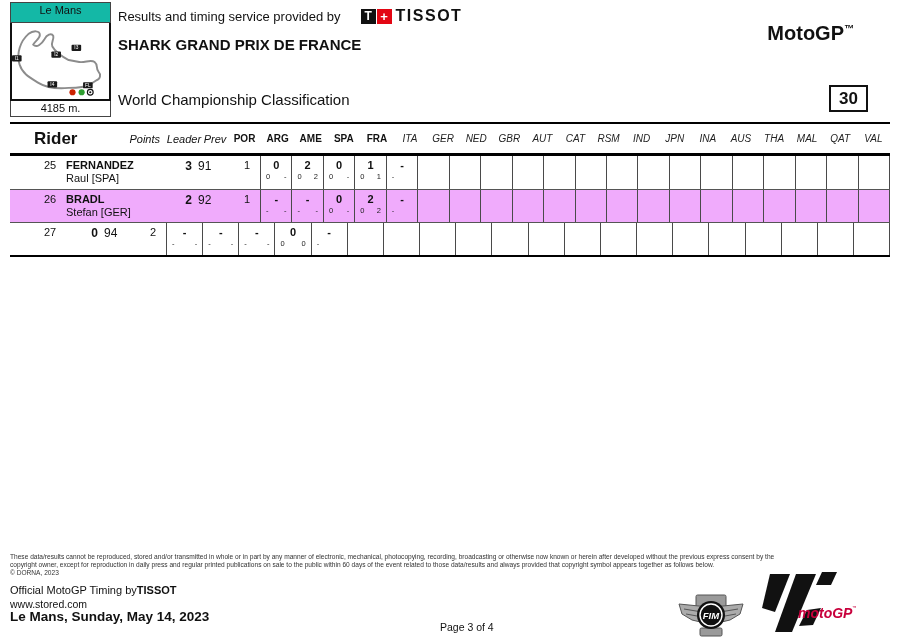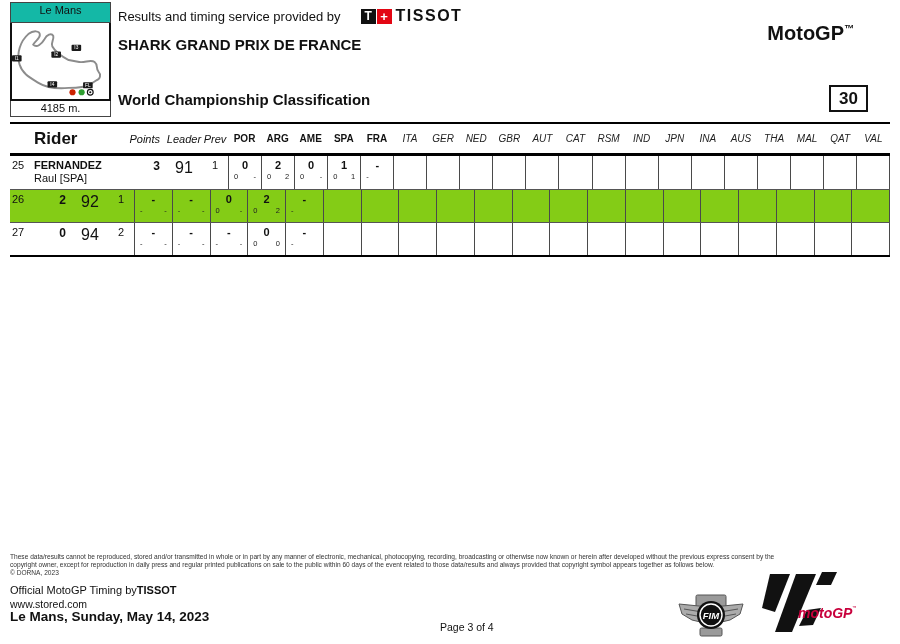--- a/index.html
+++ b/index.html
@@ -16,46 +16,46 @@
 
   
   .provided-by { position:absolute; left:118px; top:7px; display:flex; align-items:center; gap:20px; font-size:13px; }
   .tissot-logo { display:inline-flex; align-items:center; gap:1px; }
   .t-black { width:15px; height:15px; background:#111; color:#fff; font-weight:bold; font-size:12px; display:inline-flex; align-items:center; justify-content:center; }
   .t-red { width:15px; height:15px; background:#e30613; color:#fff; font-weight:bold; font-size:13px; display:inline-flex; align-items:center; justify-content:center; }
   .tissot-word { font-weight:bold; font-size:16px; letter-spacing:1.5px; margin-left:3px; }
   .event-title { position:absolute; left:118px; top:36px; font-size:15px; font-weight:bold; }
   .class-title { position:absolute; top:22px; right:46px; font-size:20px; font-weight:bold; }
   .class-title sup { font-size:10px; }
-  .page-title { position:absolute; left:118px; top:91px; font-size:15px; font-weight:bold; }
+  .page-title { position:absolute; left:118px; top:91px; font-size:15px; font-weight:normal; }
   .page-box { position:absolute; left:829px; top:85px; width:39px; height:27px; border:2px solid #111; font-size:17px; font-weight:bold; display:flex; align-items:center; justify-content:center; }
 
   
   .table { position:absolute; left:10px; top:122px; width:880px; border-top:2px solid #000; }
   .thead { display:flex; height:32px; border-bottom:3px solid #000; align-items:center; }
   .col-pos { width:24px; flex:none; }
   .col-name { width:94px; flex:none; }
   .col-points { width:38px; flex:none; text-align:right; padding-right:6px; }
   .col-leader { width:36px; flex:none; text-align:center; }
   .col-prev { width:26px; flex:none; text-align:center; }
   .rider-h { font-size:17px; font-weight:bold; }
   .h-it { font-size:11px; font-style:italic; }
   .race-area { flex:1; display:flex; align-self:stretch; }
   .race-h { flex:1; text-align:center; font-size:10px; align-self:center; }
   .race-h.done { font-weight:bold; }
   .race-h.future { font-style:italic; color:#222; }
   .row { display:flex; height:33px; }
   .row + .row { border-top:1px solid #555; }
-  .row.alt { background:#84cc16; }
+  .row.alt { background:#f0abfc; }
   .tbody { border-bottom:2px solid #000; }
-  .cell-pos { width:24px; flex:none; font-size:11px; padding:3px 0 0 2px; }
+  .cell-pos { width:24px; flex:none; font-size:11px; padding:3px 0 0 2px;margin-left:32px; }
   .cell-name { width:94px; flex:none; padding-top:3px; font-size:11px; line-height:13px; }
   .cell-name .surname { font-weight:bold; }
   .cell-points { width:38px; flex:none; text-align:right; padding:3px 6px 0 0; font-size:12px; font-weight:bold; }
-  .cell-leader { width:36px; flex:none; text-align:center; padding-top:3px; font-size:16px; }
+  .cell-leader { width:36px; flex:none; text-align:left; padding-top:3px; font-size:12px; }
   .cell-prev { width:26px; flex:none; text-align:center; padding-top:3px; font-size:11px; }
   .race-cell { flex:1; border-left:1.5px solid #4a4a4a; display:flex; flex-direction:column; }
   .race-cell:last-child { border-right:1.5px solid #4a4a4a; }
   .race-main { text-align:center; font-size:11px; font-weight:bold; line-height:14px; padding-top:2px; height:16px; }
   .race-sub { display:flex; justify-content:space-between; padding:0 5px; font-size:7.5px; color:#222; line-height:9px; }
 
   
   .disclaimer { position:absolute; left:10px; top:553px; width:880px; font-size:6.6px; line-height:7.8px; color:#333; }
   .timing-line { position:absolute; left:10px; top:584px; font-size:11px; }
   .timing-line b { font-weight:bold; }
@@ -299,20 +299,24 @@
               <div class="race-main"></div>
               <div class="race-sub">
                 <span></span>
                 <span></span>
               </div>
             </div>
           </div>
         </div>
         <div class="row alt">
           <div class="cell-pos">26</div>
+          <div class="cell-name">
+            <div class="surname">BRADL</div>
+            <div class="firstname">Stefan [GER]</div>
+          </div>
           <div class="cell-points">2</div>
           <div class="cell-leader">92</div>
           <div class="cell-prev">1</div>
           <div class="race-area">
             <div class="race-cell">
               <div class="race-main">-</div>
               <div class="race-sub">
                 <span>-</span>
                 <span>-</span>
               </div>

